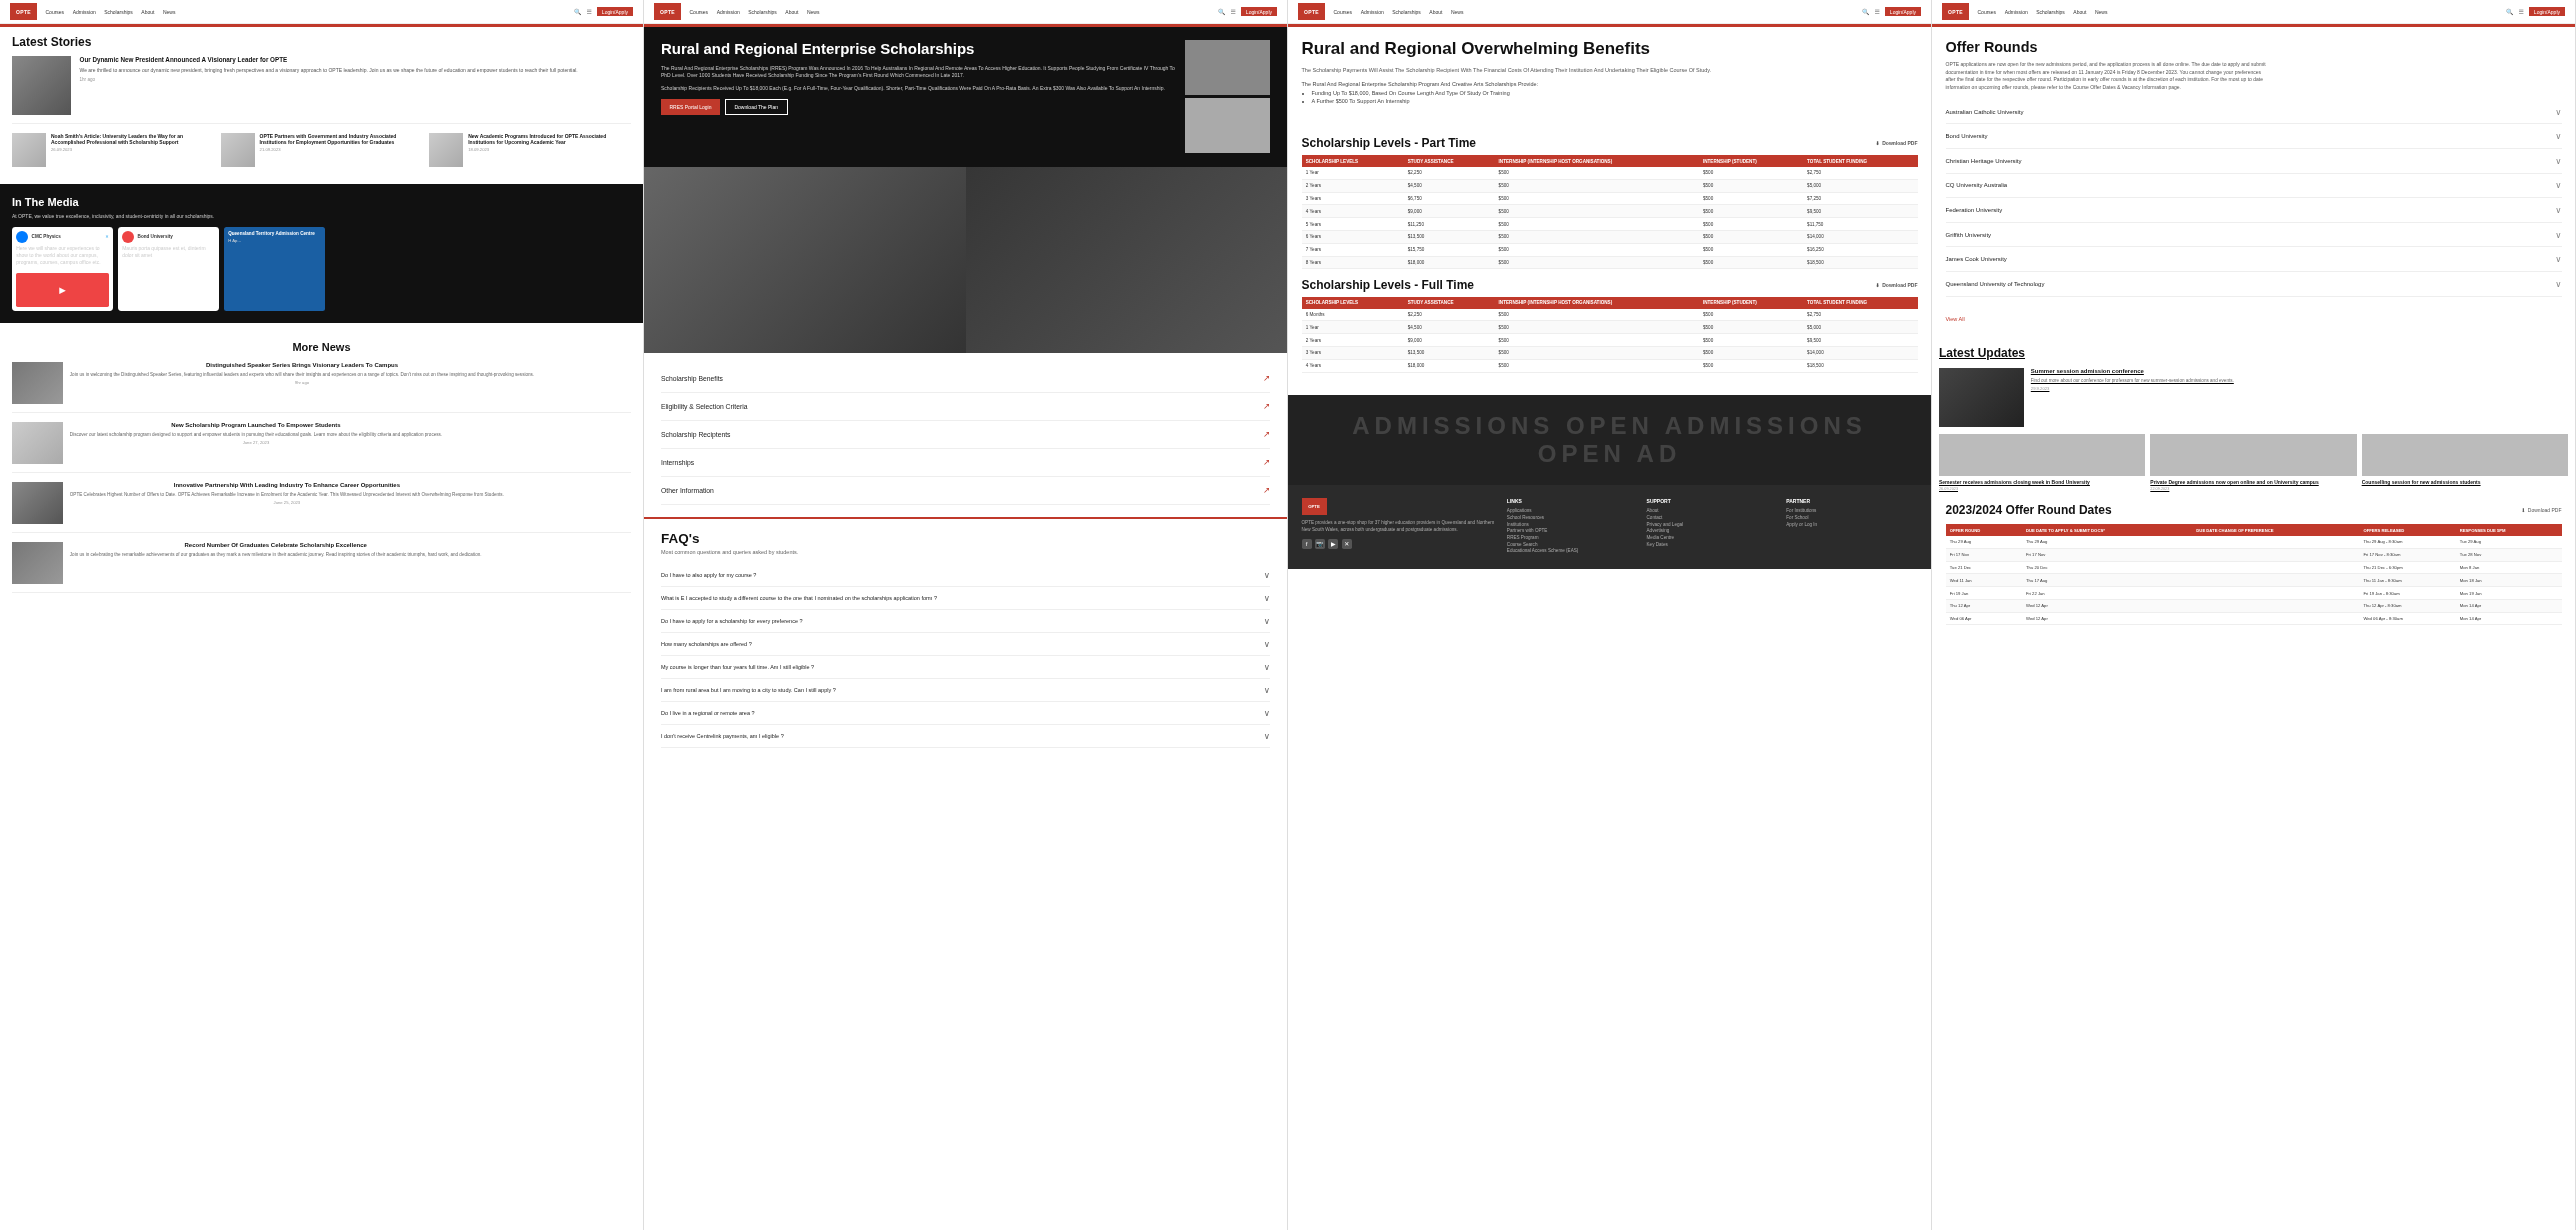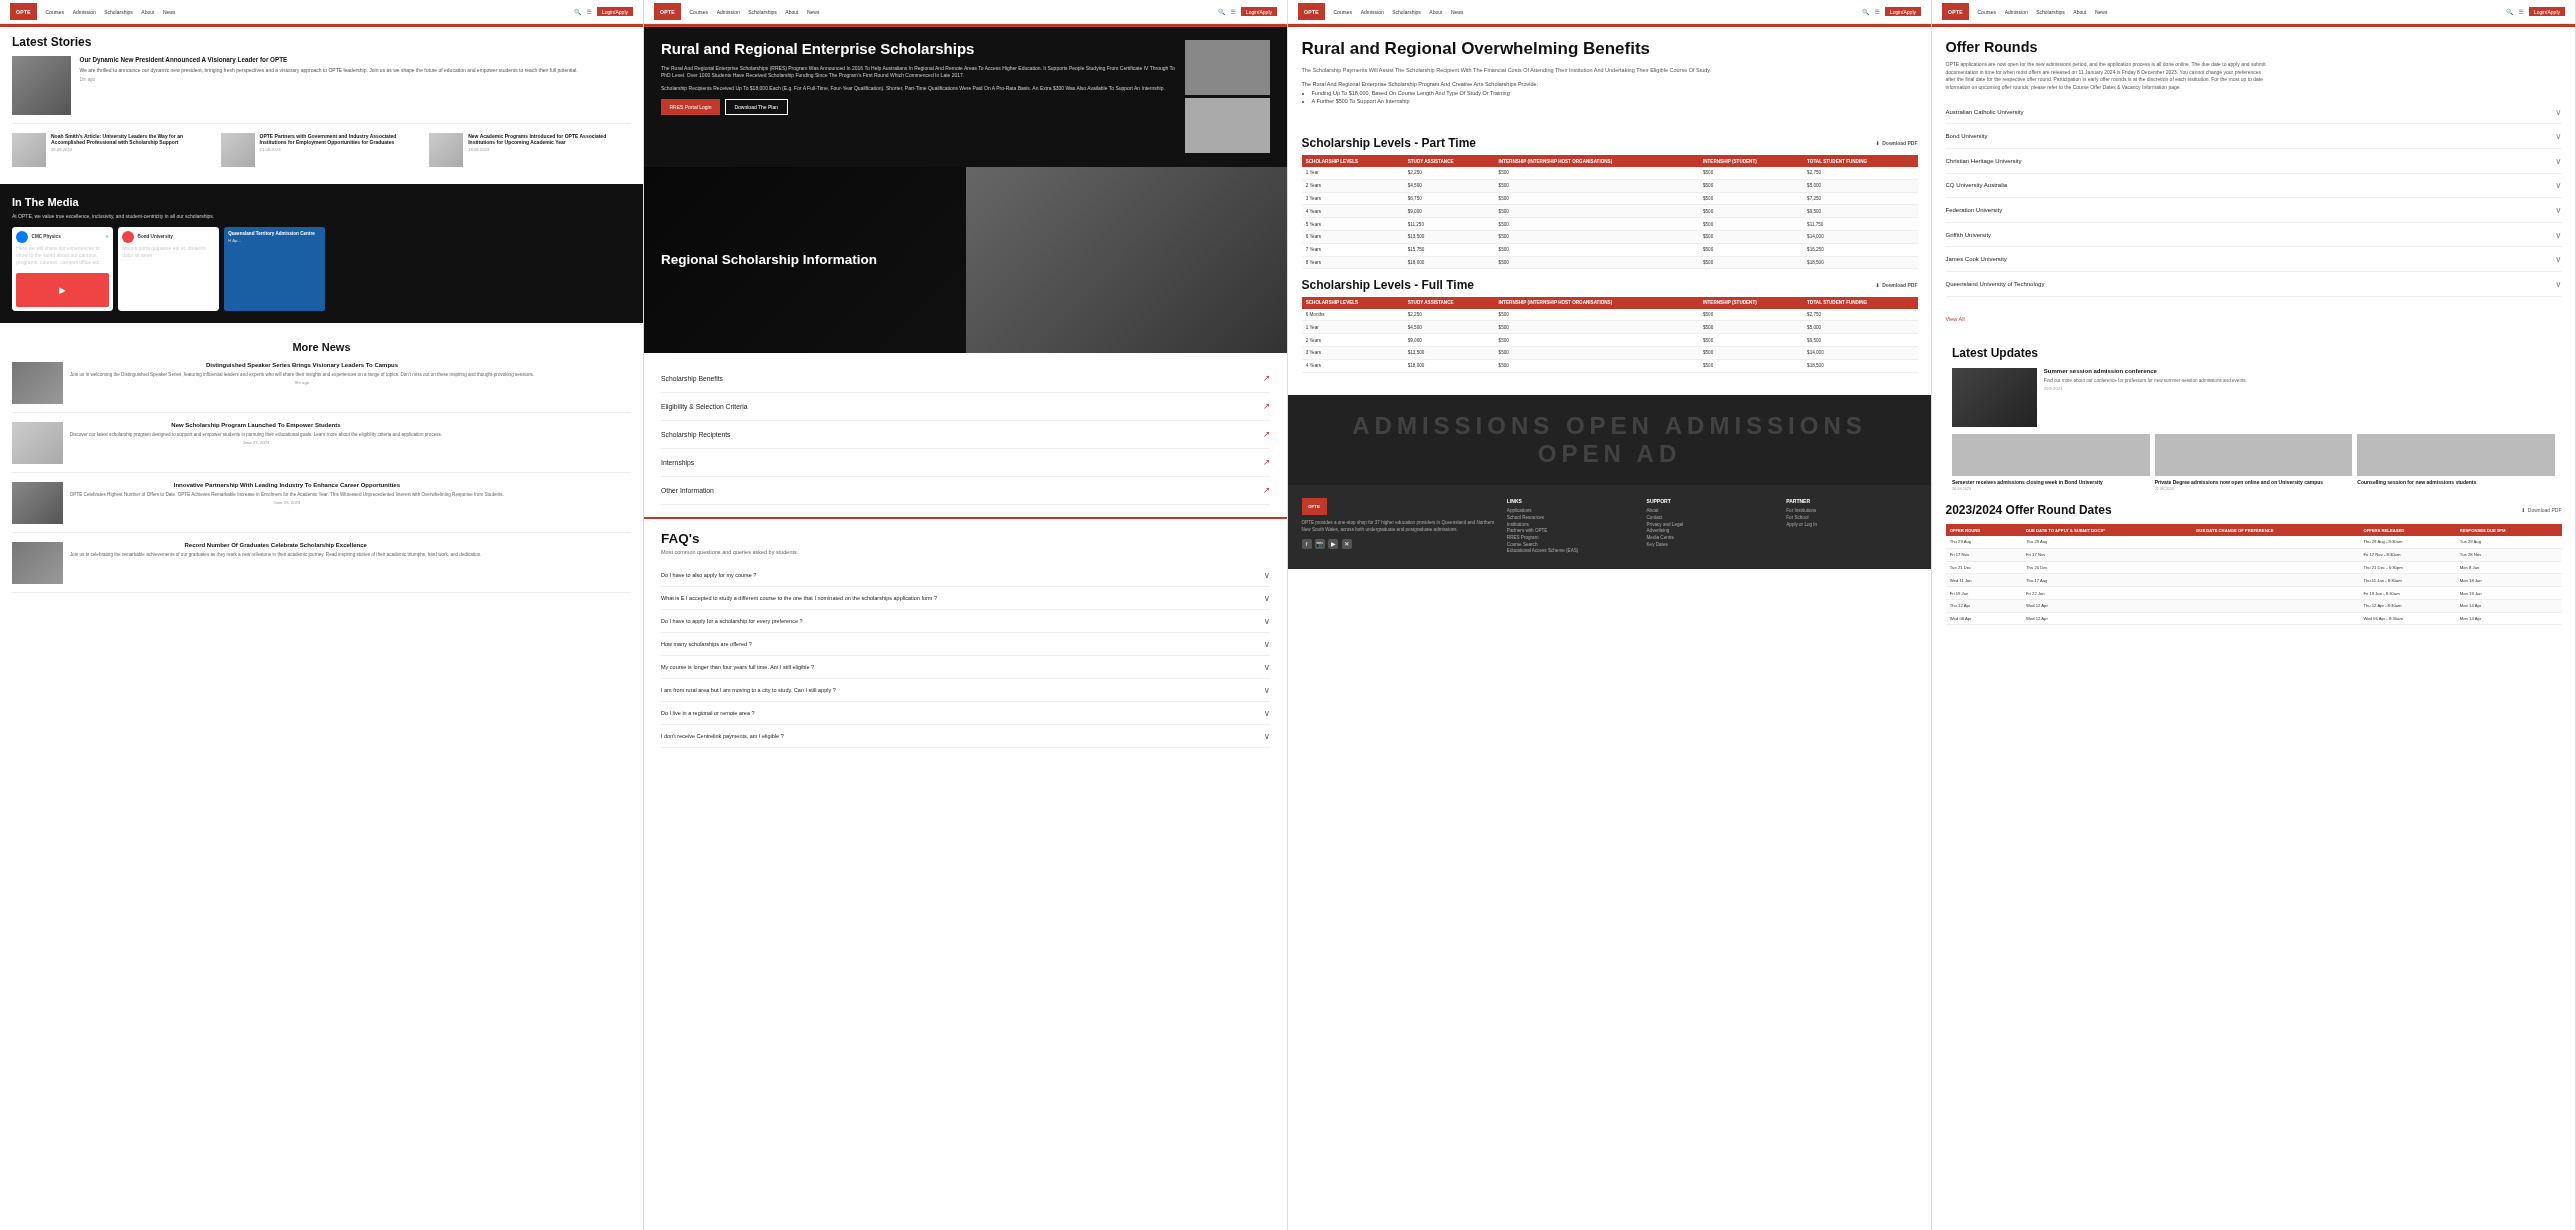--- a/index.html
+++ b/index.html
@@ -284,23 +284,20 @@
       </div>
     </div>
     <div style="display:flex;flex-direction:column;gap:3.4px;">
       <div style="width:85px;height:55px;background:#888;"></div>
       <div style="width:85px;height:55px;background:#aaa;"></div>
     </div>
   </div>
 
   <div class="p2-regional">
     <div style="width:100%;height:186px;background:linear-gradient(135deg,#222,#555);display:flex;">
-      <div style="width:50%;background:rgba(0,0,0,0.75);padding:20px 17px;display:flex;flex-direction:column;justify-content:center;">
-        <h2 style="color:#fff;font-size:13.5px;font-weight:bold;line-height:1.3;">Regional Scholarship Information</h2>
-      </div>
       <div style="width:50%;background:linear-gradient(135deg,#666,#333);"></div>
     </div>
   </div>
 
   <div class="p2-menu">
     <div class="p2-menu-item">
       <span class="label">Scholarship Benefits</span>
       <span class="arrow">↗</span>
     </div>
     <div class="p2-menu-item">
@@ -638,21 +635,21 @@
         <span class="chevron">∨</span>
       </div>
       <div class="p4-uni-item">
         <span class="name">Queensland University of Technology</span>
         <span class="chevron">∨</span>
       </div>
     </div>
     <span class="p4-view-all">View All</span>
   </div>
 
-  <div style="padding:0 20px 12px;">
+  <div style="padding:0 7px 12px;text-decoration:underline;">
     <h2 style="font-size:12px;font-weight:bold;color:#111;margin-bottom:8.5px;">Latest Updates</h2>
     <div class="p4-update-main">
       <div class="p4-update-img img-dark"></div>
       <div class="p4-update-text">
         <h4>Summer session admission conference</h4>
         <p>Find out more about our conference for professors for new summer-session admissions and events.</p>
         <div class="time">29.9.2023</div>
       </div>
     </div>
     <div class="p4-update-row">

